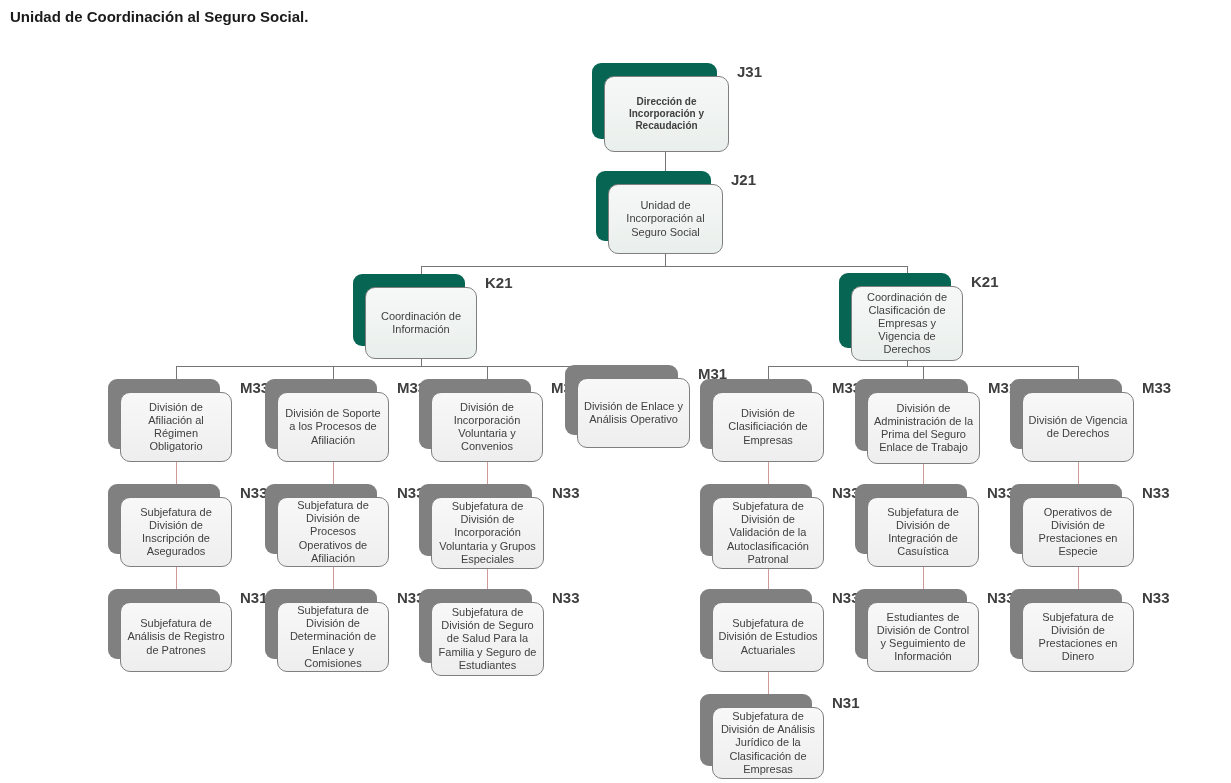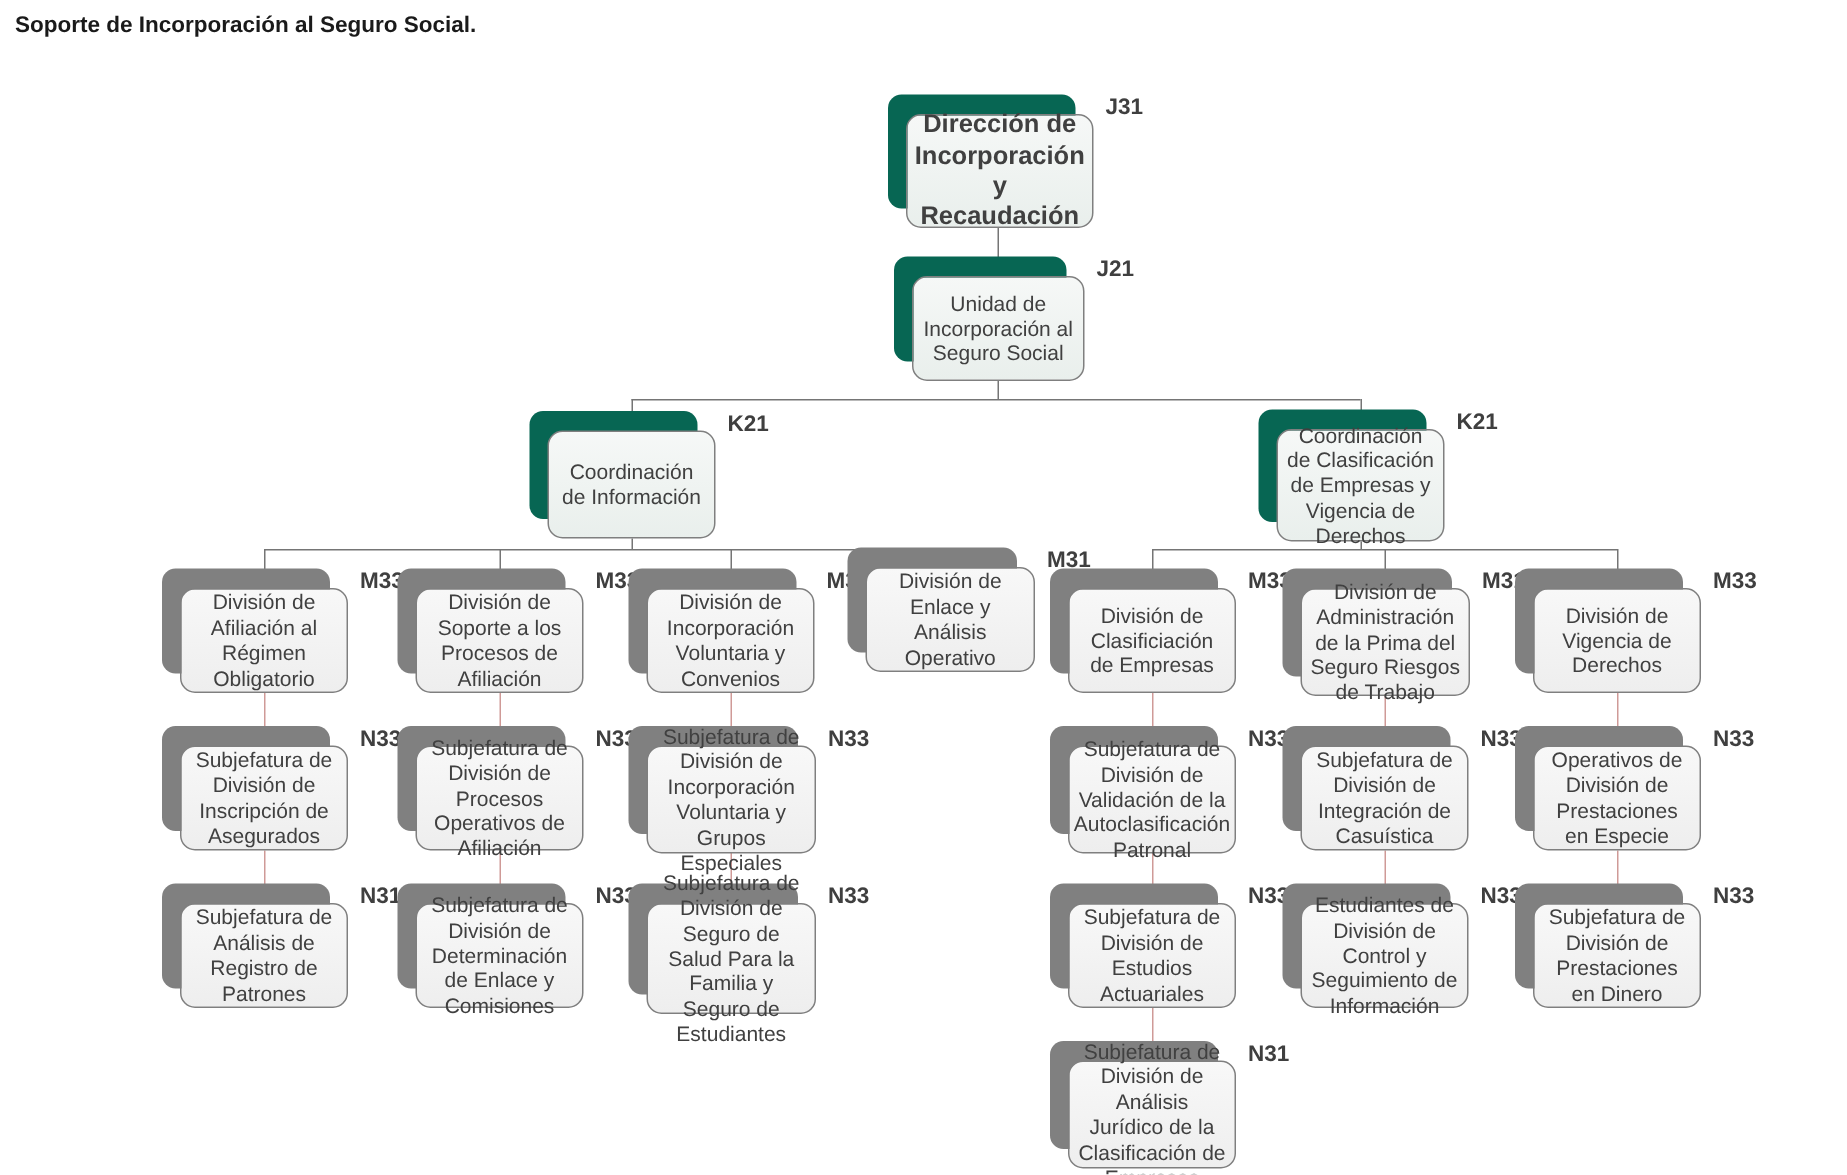--- a/index.html
+++ b/index.html
@@ -42,27 +42,27 @@
     width: 100%;
     height: 100%;
     box-sizing: border-box;
     border: 1.5px solid var(--border, #7f7f7f);
     border-radius: 10px;
     display: flex;
     align-items: center;
     justify-content: center;
     text-align: center;
     padding: 3px 5px;
-    font-size: 14px;
+    font-size: 11px;
     line-height: 1.2;
     color: var(--box_text, #404040);
   }
   .node-box.green-fill { background: linear-gradient(180deg, #f6f8f7 0%, #e9efec 100%); }
   .node-box.gray-fill  { background: linear-gradient(180deg, #f8f8f8 0%, #eeeeee 100%); }
-  .node.bold .node-box { font-weight: bold; font-size: 17px; }
+  .node.bold .node-box { font-weight: bold; font-size: 10px; }
   .node-grade {
     position: absolute;
     left: calc(100% + 8px);
     top: -13px;
     font-size: 15px;
     font-weight: bold;
     color: var(--grade_text, #3f3f3f);
     white-space: nowrap;
   }
   .connector {
@@ -70,21 +70,21 @@
   }
   .connector.v { width: 1px; }
   .connector.h { height: 1px; }
   .connector.dark { background: var(--connector_dark, #757575); }
   .connector.pink { background: var(--connector_pink, #cf9a97); }
 </style>
 </head>
 <body>
 
 <div id="canvas">
-  <div class="page-title">Soporte de Incorporación al Seguro Social.</div>
+  <div class="page-title">Unidad de Coordinación al Seguro Social.</div>
   <div id="chart">
       <div class="connector v dark" style="left: 665px; top: 152px; height: 32px;"></div>
       <div class="connector v dark" style="left: 665px; top: 254px; height: 12px;"></div>
       <div class="connector h dark" style="left: 421px; top: 266px; width: 486px;"></div>
       <div class="connector v dark" style="left: 421px; top: 266px; height: 21px;"></div>
       <div class="connector v dark" style="left: 907px; top: 266px; height: 20px;"></div>
       <div class="connector v dark" style="left: 421px; top: 359px; height: 7px;"></div>
       <div class="connector h dark" style="left: 176px; top: 366px; width: 457px;"></div>
       <div class="connector v dark" style="left: 176px; top: 366px; height: 26px;"></div>
       <div class="connector v dark" style="left: 333px; top: 366px; height: 26px;"></div>
@@ -167,21 +167,21 @@
       <div class="node" style="left: 712px; top: 392px; width: 112px; height: 70px;">
         <div class="node-shadow gray"></div>
         <div class="node-box gray-fill">
           <span>División de Clasificiación de Empresas</span>
         </div>
         <div class="node-grade">M33</div>
       </div>
       <div class="node" style="left: 867px; top: 392px; width: 113px; height: 72px;">
         <div class="node-shadow gray"></div>
         <div class="node-box gray-fill">
-          <span>División de Administración de la Prima del Seguro Riesgos de Trabajo</span>
+          <span>División de Administración de la Prima del Seguro Enlace de Trabajo</span>
         </div>
         <div class="node-grade">M31</div>
       </div>
       <div class="node" style="left: 1022px; top: 392px; width: 112px; height: 70px;">
         <div class="node-shadow gray"></div>
         <div class="node-box gray-fill">
           <span>División de Vigencia de Derechos</span>
         </div>
         <div class="node-grade">M33</div>
       </div>

